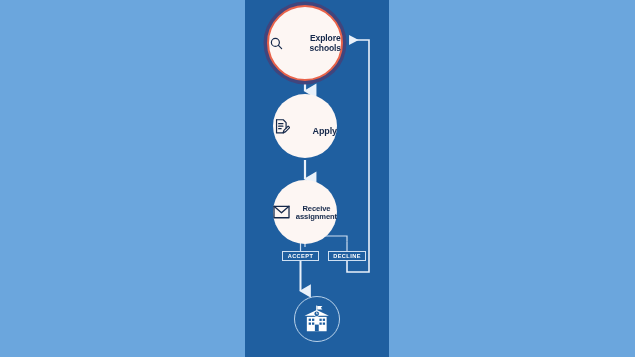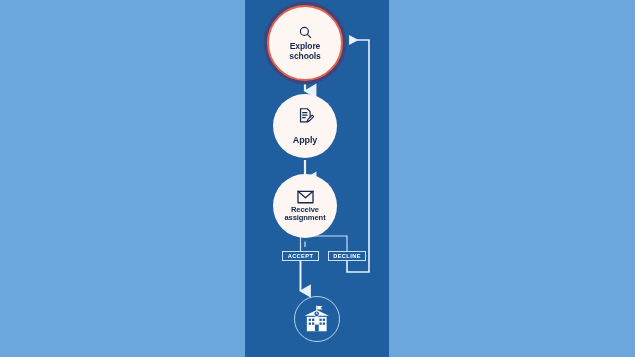--- a/index.html
+++ b/index.html
@@ -33,23 +33,23 @@
     left: 0;
     top: 0;
     width: 144px;
     height: 357px;
   }
   .node {
     position: absolute;
     border-radius: 50%;
     background: #fdf6f3;
     display: flex;
-    flex-direction: column;
+    flex-direction: row;
     align-items: center;
-    justify-content: center;
+    justify-content: space-between;
     box-sizing: border-box;
   }
   .node-label {
     color: #15284a;
     text-align: center;
     line-height: 1.12;
     font-weight: 700;
     letter-spacing: -0.1px;
   }
   
@@ -72,21 +72,21 @@
     width: 64px;
     height: 64px;
   }
   #node-apply .node-label {
     font-size: 9px;
     margin-top: 11px;
   }
   
   #node-receive {
     left: 28px;
-    top: 174px;
+    top: 180px;
     width: 64px;
     height: 64px;
   }
   #node-receive .node-label {
     font-size: 7.6px;
     margin-top: 2px;
   }
   .node-icon {
     display: block;
     line-height: 0;

